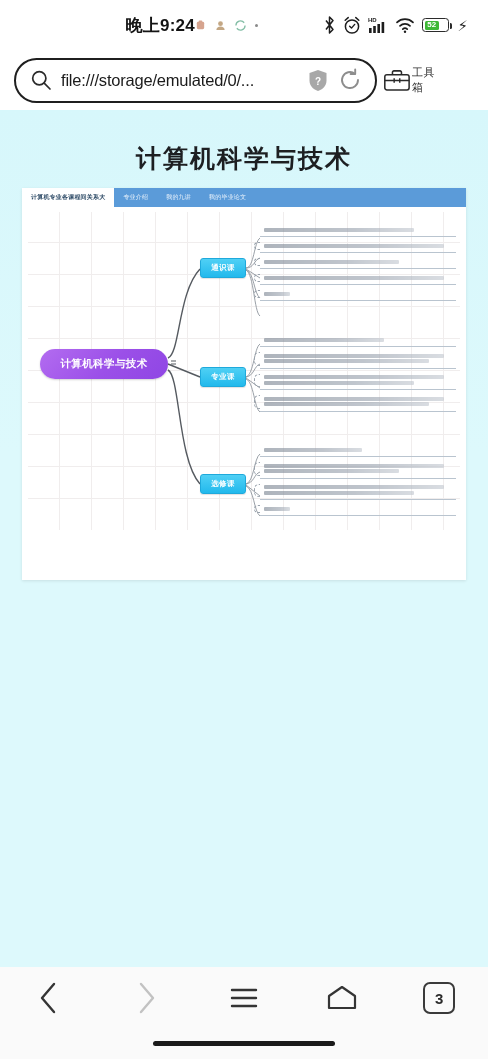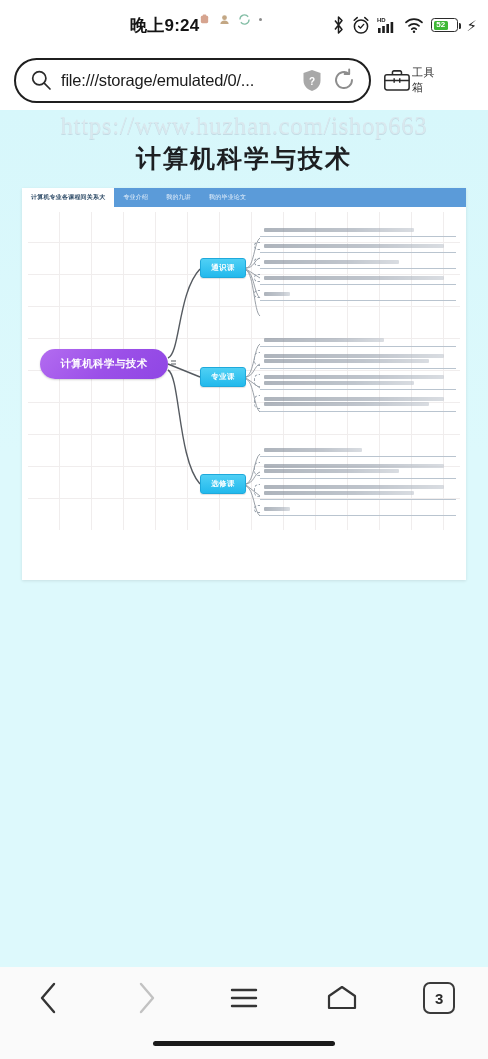--- a/index.html
+++ b/index.html
@@ -8,41 +8,41 @@
     font-family:"Liberation Sans","DejaVu Sans",sans-serif;
     background:#ffffff; overflow:hidden;
   }
   #screen { position:relative; width:488px; height:1059px; background:#fff; }
 
   
   .statusbar{
     position:absolute; left:0; top:0; width:488px; height:50px;
     display:flex; align-items:center; background:#fff;
   }
-  .sb-left{ flex:1; display:flex; align-items:flex-start; justify-content:center;
+  .sb-left{ flex:1; display:flex; align-items:center; justify-content:center;
             padding-left:60px; }
   .sb-time{ font-size:17px; font-weight:700; color:#141414; letter-spacing:.2px;
             font-family:"Liberation Sans",sans-serif; }
   .sb-mini{ display:flex; align-items:center; gap:9px; }
   .mini-ic{ width:11px; height:11px; opacity:.75; }
   .mini-dot{ width:3px; height:3px; border-radius:50%; background:#8a8a8a; }
-  .sb-right{ display:flex; align-items:center; gap:7px; padding-right:11px; }
+  .sb-right{ display:flex; align-items:center; gap:7px; padding-right:20px; }
   .sb-right svg{ display:block; }
   .bat{ position:relative; width:27px; height:14px; border:1.7px solid #2b2b2b;
         border-radius:3.5px; display:flex; align-items:center; padding:1.5px; }
   .bat::after{ content:""; position:absolute; right:-4px; top:4px; width:2.6px;
                height:6px; background:#2b2b2b; border-radius:0 1.5px 1.5px 0; }
   .bat-fill{ height:100%; width:62%; background:#3fb836; border-radius:1.5px;
              display:flex; align-items:center; justify-content:center; }
   .bat-num{ font-size:8px; font-weight:700; color:#fff; line-height:1; }
   .bolt{ font-size:15px; color:#1d1d1d; line-height:1; margin-left:1px; }
 
   
   .urlbar-row{ position:absolute; left:0; top:50px; width:451px; height:60px;
-               display:flex; align-items:center; padding:0 8px 0 14px; gap:12px; }
+               display:flex; align-items:center; padding:0 8px 0 14px; gap:6px; }
   .urlbox{ flex:1; height:45px; border:2px solid #1f1f1f; border-radius:24px;
            display:flex; align-items:center; padding:0 12px 0 14px; gap:9px;
            background:#fff; }
   .url-text{ flex:1; font-size:16.5px; color:#1b1b1b; white-space:nowrap;
              overflow:hidden; text-overflow:clip; letter-spacing:-.2px; }
   .shield{ width:20px; height:23px; position:relative; flex:none; }
   .shield svg{ display:block; }
   .toolbox{ width:60px; display:flex; flex-direction:row; align-items:center;
             justify-content:center; gap:1px; flex:none; }
   .toolbox-label{ font-size:11px; color:#2a2a2a; letter-spacing:.5px; }
@@ -196,21 +196,20 @@
         <rect x="2" y="7" width="27" height="17" rx="2.4" stroke="#2a2a2a" stroke-width="1.7" fill="none"></rect>
         <path d="M10.5 7V4.4a1.6 1.6 0 0 1 1.6-1.6h6.8a1.6 1.6 0 0 1 1.6 1.6V7" stroke="#2a2a2a" stroke-width="1.7" fill="none"></path>
         <path d="M2 13.4h27M12.4 11v5M18.6 11v5" stroke="#2a2a2a" stroke-width="1.6" fill="none"></path>
       </svg>
       <span class="toolbox-label">工具箱</span>
     </div>
   </div>
 
   <div class="page">
 
-    <div class="watermark">https://www.huzhan.com/ishop663</div>
     <div class="page-title">计算机科学与技术</div>
 
     <div class="card">
 
       <div class="tabbar">
         <div class="tab active">
           <span>计算机专业各课程间关系大</span>
         </div>
         <div class="tab">
           <span>专业介绍</span>

